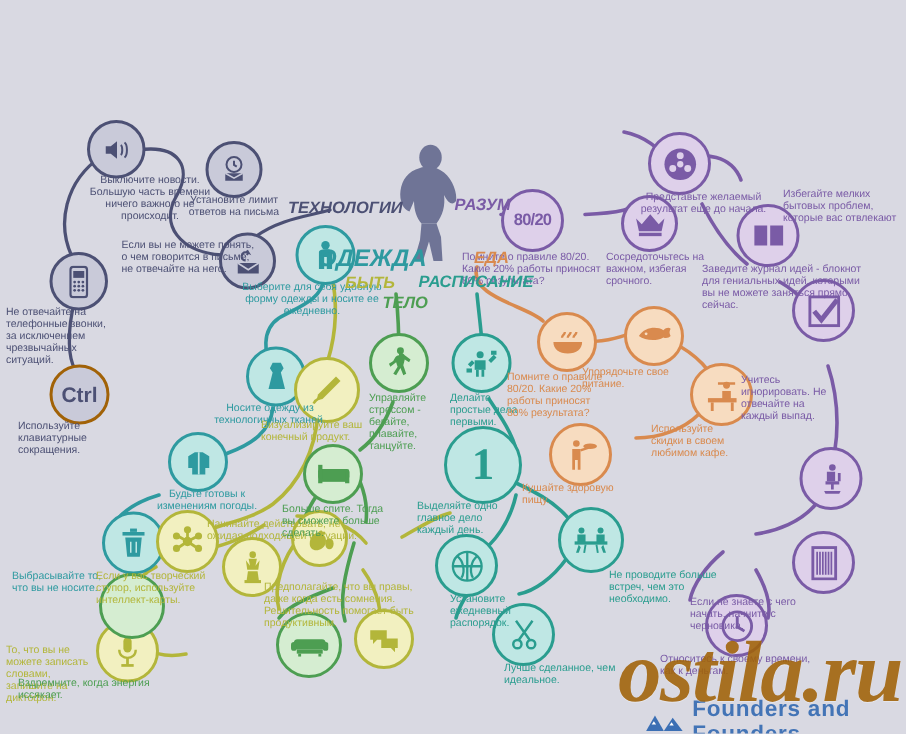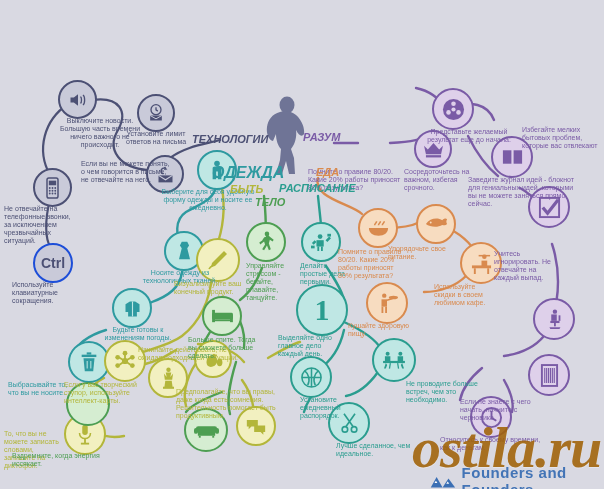--- a/index.html
+++ b/index.html
@@ -202,21 +202,21 @@
           <circle cx="8" cy="15" r="1"></circle>
           <circle cx="11" cy="15" r="1"></circle>
           <circle cx="5" cy="18" r="1"></circle>
           <circle cx="8" cy="18" r="1"></circle>
           <circle cx="11" cy="18" r="1"></circle>
         </g>
       </svg>
   </div>
   <div class="cap l" style="left:4px;top:205px;width:68px;font-size:7px;color:#4c5074;">Не отвечайте на телефонные звонки, за исключением чрезвычайных ситуаций.</div>
 
-  <div class="node" style="left:33px;top:243px;width:36px;height:36px;background:#c9cad9;border:2px solid #1d4ed8;">
+  <div class="node" style="left:33px;top:243px;width:36px;height:36px;background:#c9cad9;border:2px solid #a16207;">
     <span class="glyph" style="font-size:14px;color:#4c5074;">Ctrl</span>
   </div>
   <div class="cap l" style="left:12px;top:281px;width:72px;font-size:7px;color:#4c5074;">Используйте клавиатурные сокращения.</div>
 
   <div class="node" style="left:197px;top:150px;width:36px;height:36px;background:#bfe7e4;border:2px solid #2e9aa0;">
     <svg width="20" height="21" viewBox="0 0 22 24">
         <g fill="#2e9aa0">
           <circle cx="11" cy="4" r="3.2"></circle>
           <path d="M6 9c0-1 2-2 5-2s5 1 5 2v13h-4V13h-2v9H6z"></path>
         </g>
@@ -458,20 +458,23 @@
           <path d="M9 2h12v1.6H9z"></path>
           <path d="M12 8h6v6h-6z"></path>
           <rect x="2" y="13" width="20" height="3"></rect>
           <rect x="4" y="16" width="2" height="6"></rect>
           <rect x="18" y="16" width="2" height="6"></rect>
         </g>
       </svg>
   </div>
   <div class="cap l" style="left:434px;top:283px;width:62px;font-size:7px;color:#d98a4e;">Используйте скидки в своем любимом кафе.</div>
 
+  <div class="node" style="left:334px;top:126px;width:38px;height:38px;background:#ded0ea;border:2px solid #7a5ba6;">
+    <span class="glyph" style="font-size:11px;color:#7a5ba6;letter-spacing:-.5px;">80/20</span>
+  </div>
   <div class="cap l" style="left:308px;top:168px;width:96px;font-size:7px;color:#7a5ba6;">Помните о правиле 80/20. Какие 20% работы приносят 80% результата?</div>
 
   <div class="node" style="left:432px;top:88px;width:38px;height:38px;background:#ded0ea;border:2px solid #7a5ba6;">
     <svg width="23" height="23" viewBox="0 0 24 24">
         <g fill="#7a5ba6">
           <circle cx="12" cy="12" r="11"></circle>
         </g>
         <g fill="#ded0ea">
           <circle cx="12" cy="12" r="2.2"></circle>
           <circle cx="12" cy="6" r="2.4"></circle>

